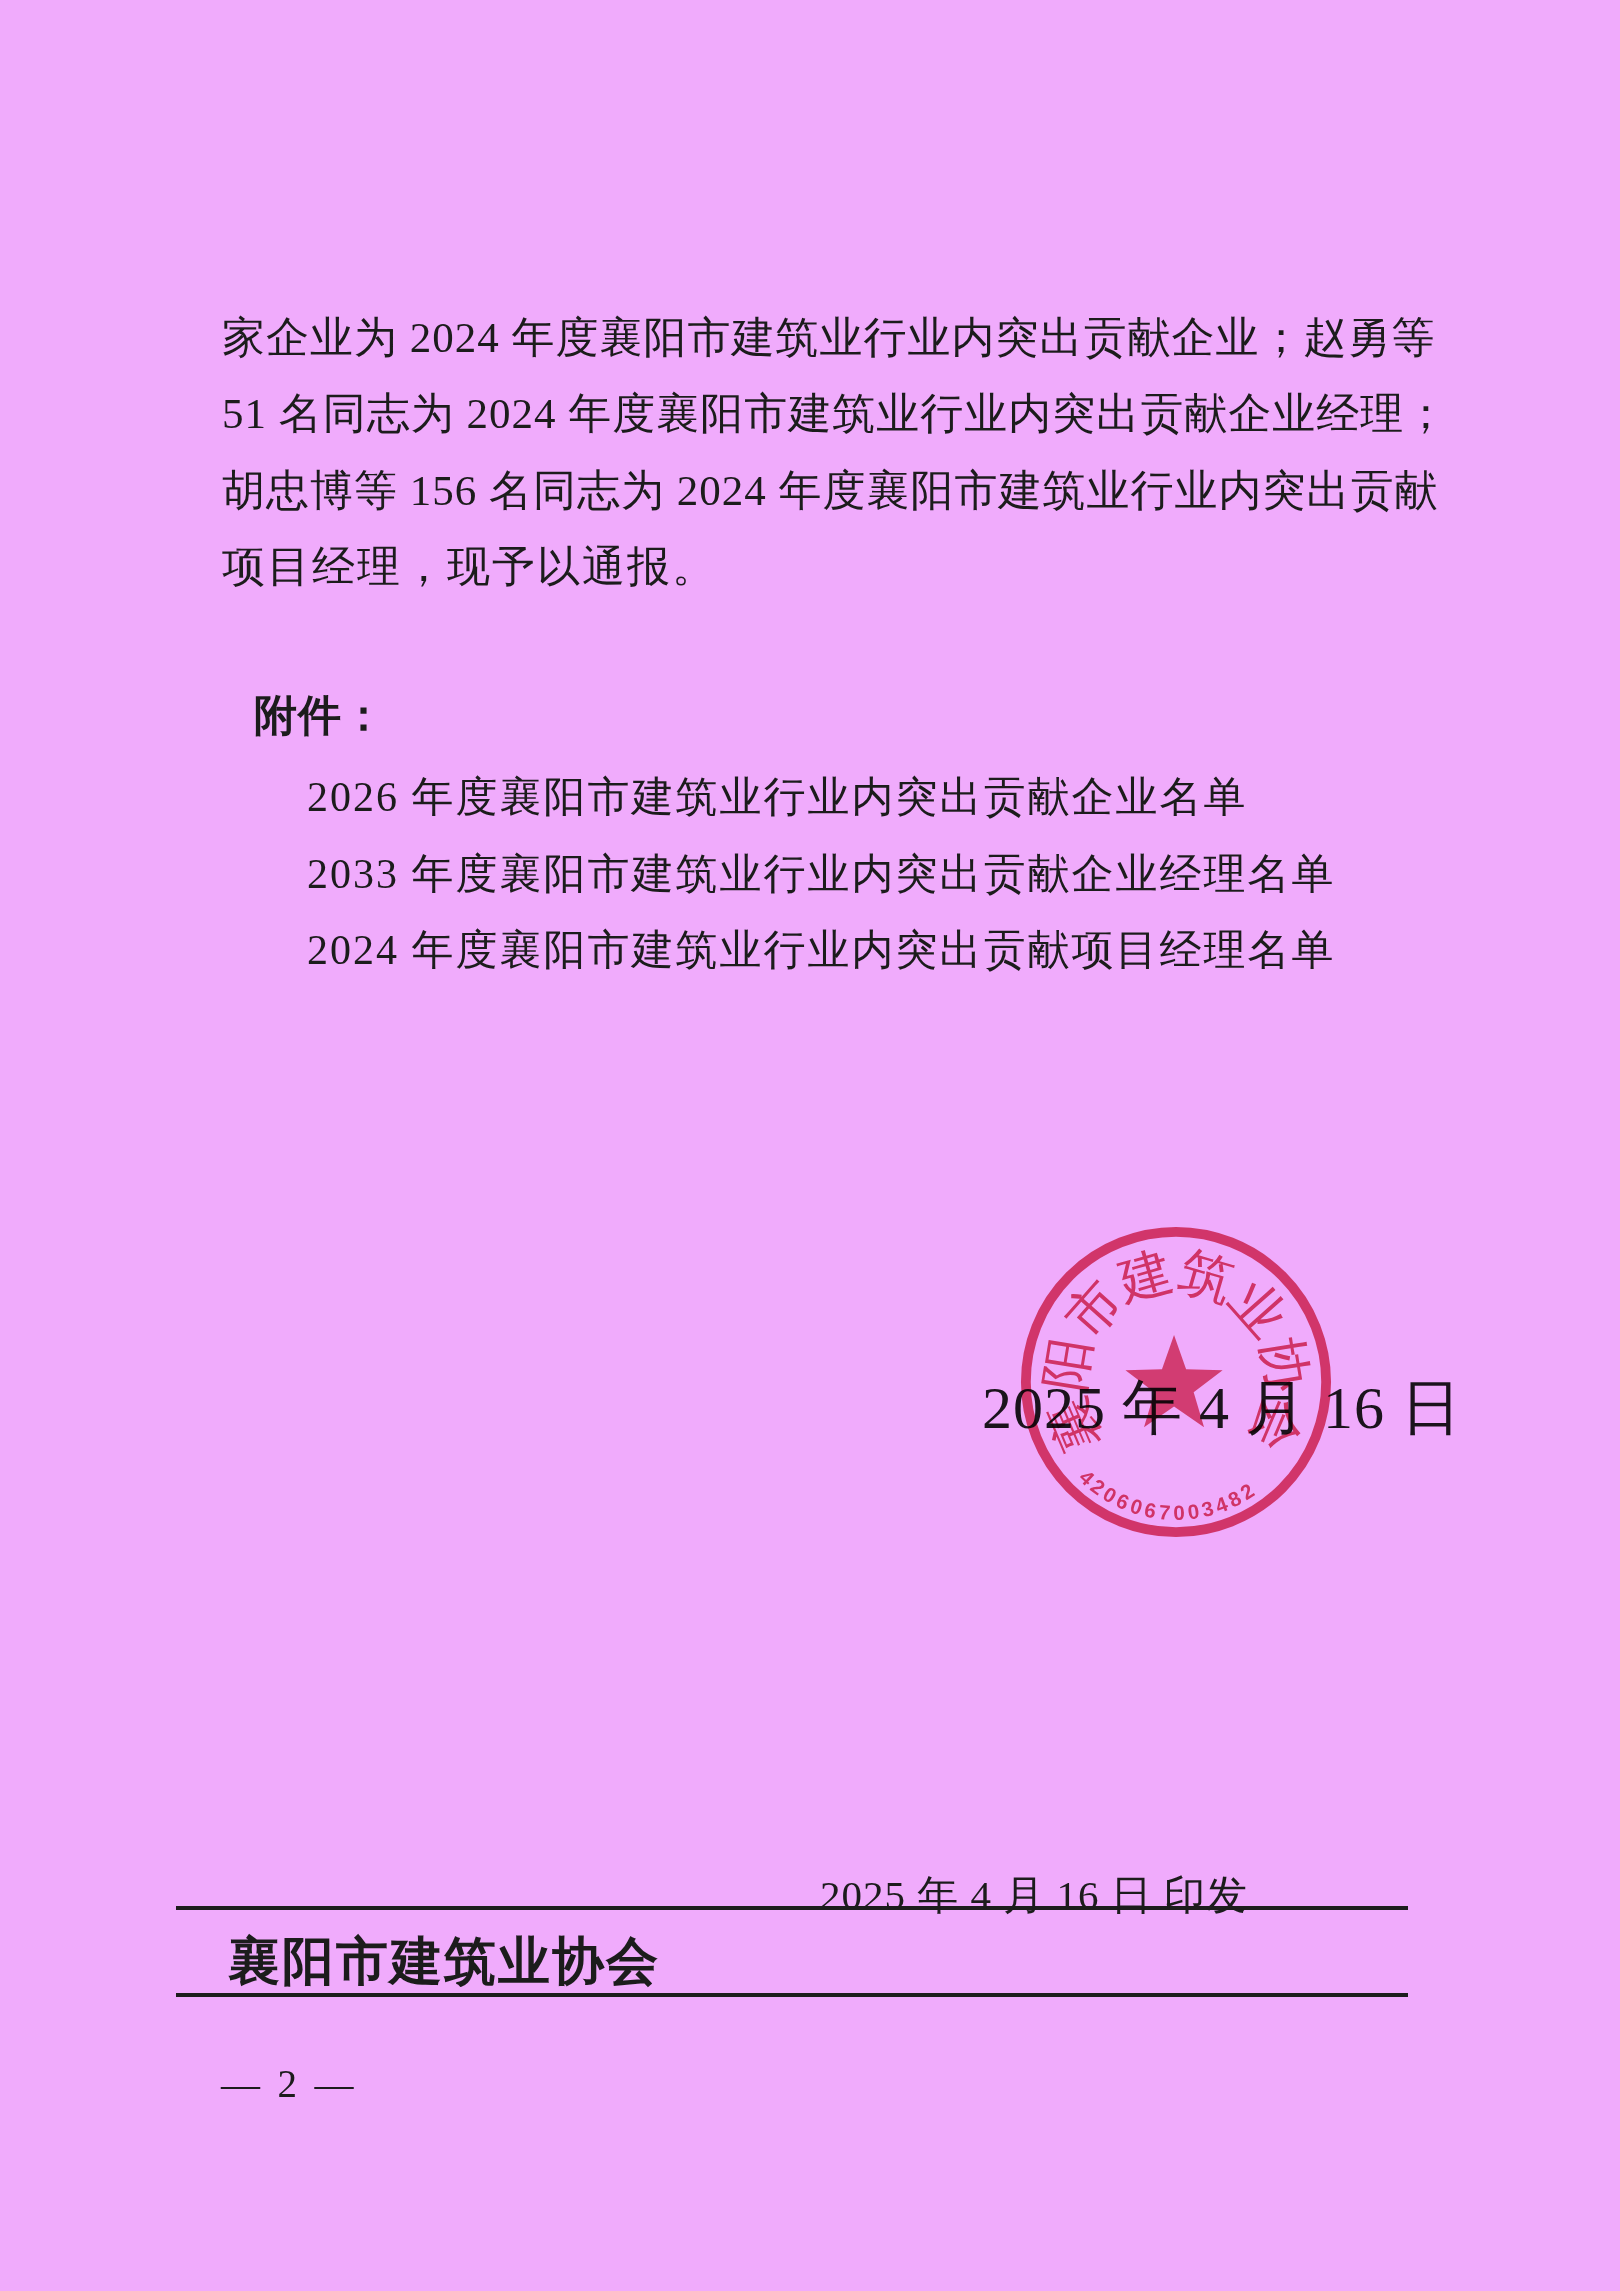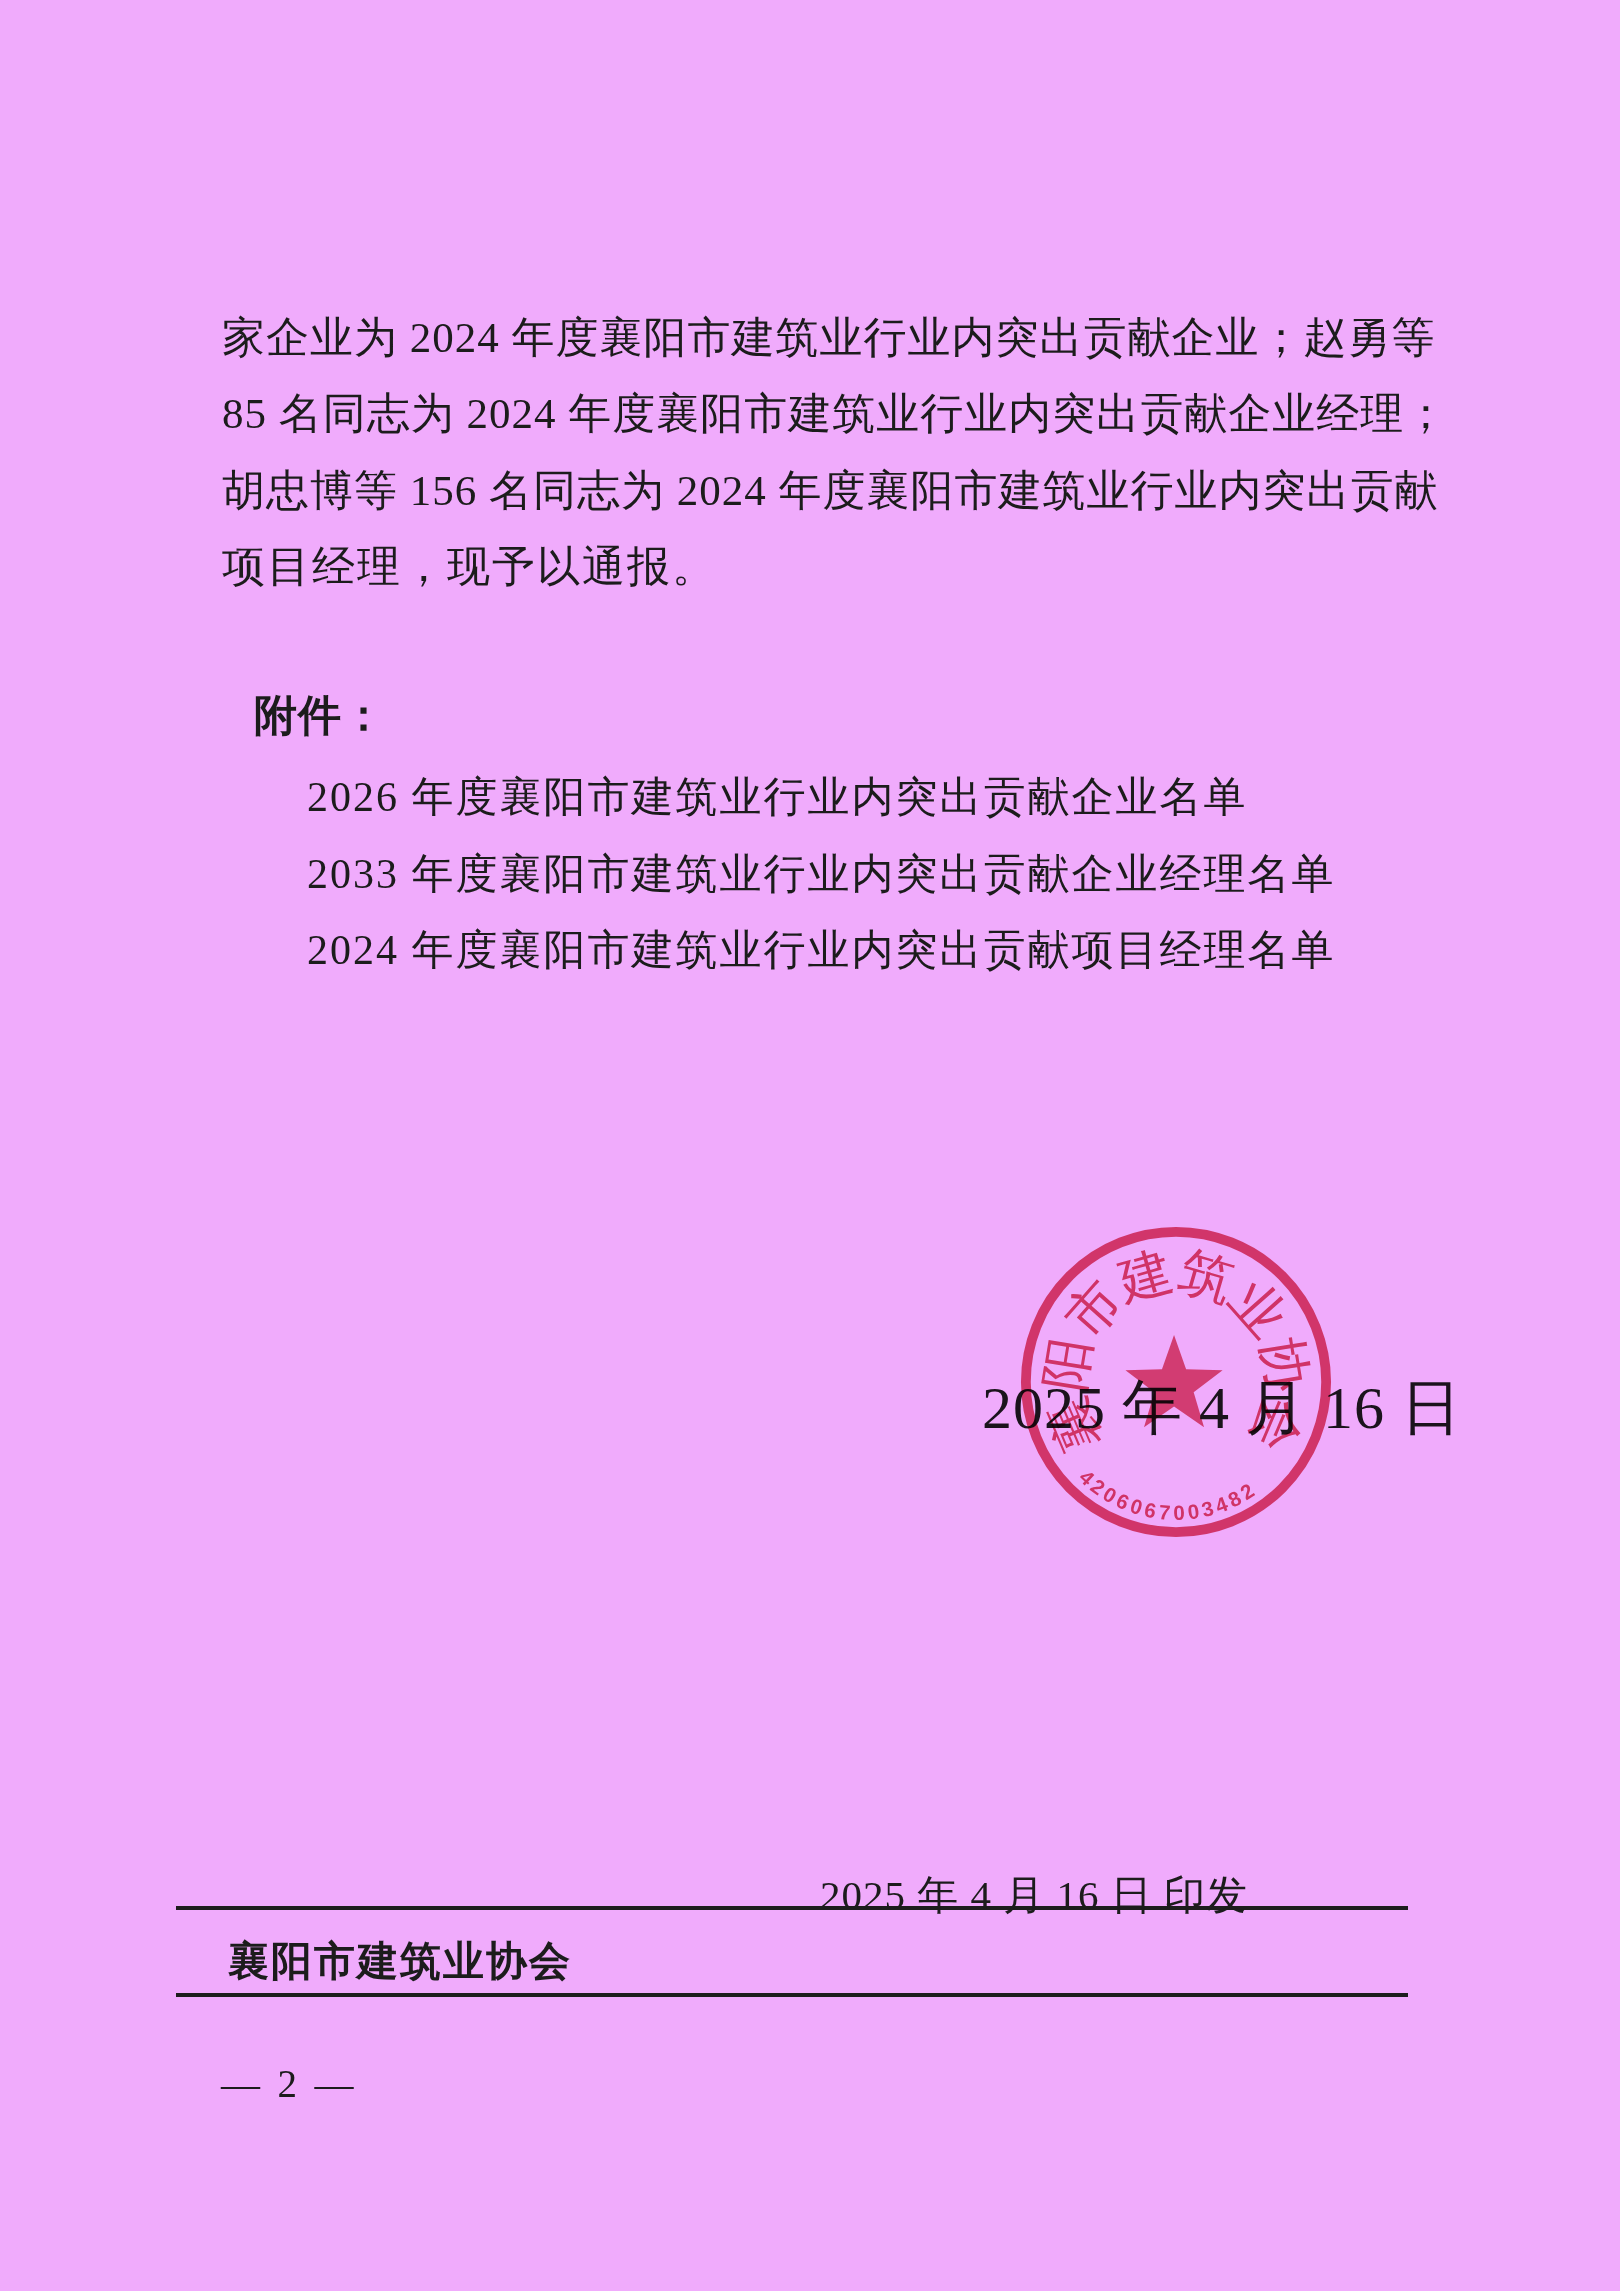--- a/index.html
+++ b/index.html
@@ -58,42 +58,42 @@
     mix-blend-mode:multiply;
   }
   .rule{
     position:absolute;left:176px;width:1232px;height:3.9px;
     background:#1d1d1d;
   }
   .rule.top{top:1906px;}
   .rule.bottom{top:1993px;}
   .footer-issuer{
     position:absolute;left:228px;top:1938px;
-    font-size:41px;line-height:47px;font-weight:600;
+    font-size:52px;line-height:47px;font-weight:600;
     letter-spacing:2px;white-space:nowrap;
   }
   .footer-issue-info{
     position:absolute;left:820px;top:1872px;width:588px;
     font-size:41px;line-height:47px;
     letter-spacing:1px;text-align:left;white-space:nowrap;
   }
   .page-number{
     position:absolute;left:221px;top:2062px;
     font-size:39px;line-height:43px;letter-spacing:3.9px;
     white-space:nowrap;
   }
 </style>
 </head>
 <body>
 
 <div class="page">
 
   <div>
     <div class="body-line" style="top:312px">家企业为 2024 年度襄阳市建筑业行业内突出贡献企业；赵勇等</div>
-    <div class="body-line" style="top:388px">85 名同志为 2024 年度襄阳市建筑业行业内突出贡献企业经理；</div>
+    <div class="body-line" style="top:388px">51 名同志为 2024 年度襄阳市建筑业行业内突出贡献企业经理；</div>
     <div class="body-line" style="top:465px">胡忠博等 156 名同志为 2024 年度襄阳市建筑业行业内突出贡献</div>
     <div class="body-line last" style="top:541px">项目经理，现予以通报。</div>
   </div>
 
   <div class="attachment-label">附件：</div>
 
   <div>
     <div class="attachment-item" style="top:772px">2026 年度襄阳市建筑业行业内突出贡献企业名单</div>
     <div class="attachment-item" style="top:849px">2033 年度襄阳市建筑业行业内突出贡献企业经理名单</div>
     <div class="attachment-item" style="top:925px">2024 年度襄阳市建筑业行业内突出贡献项目经理名单</div>

